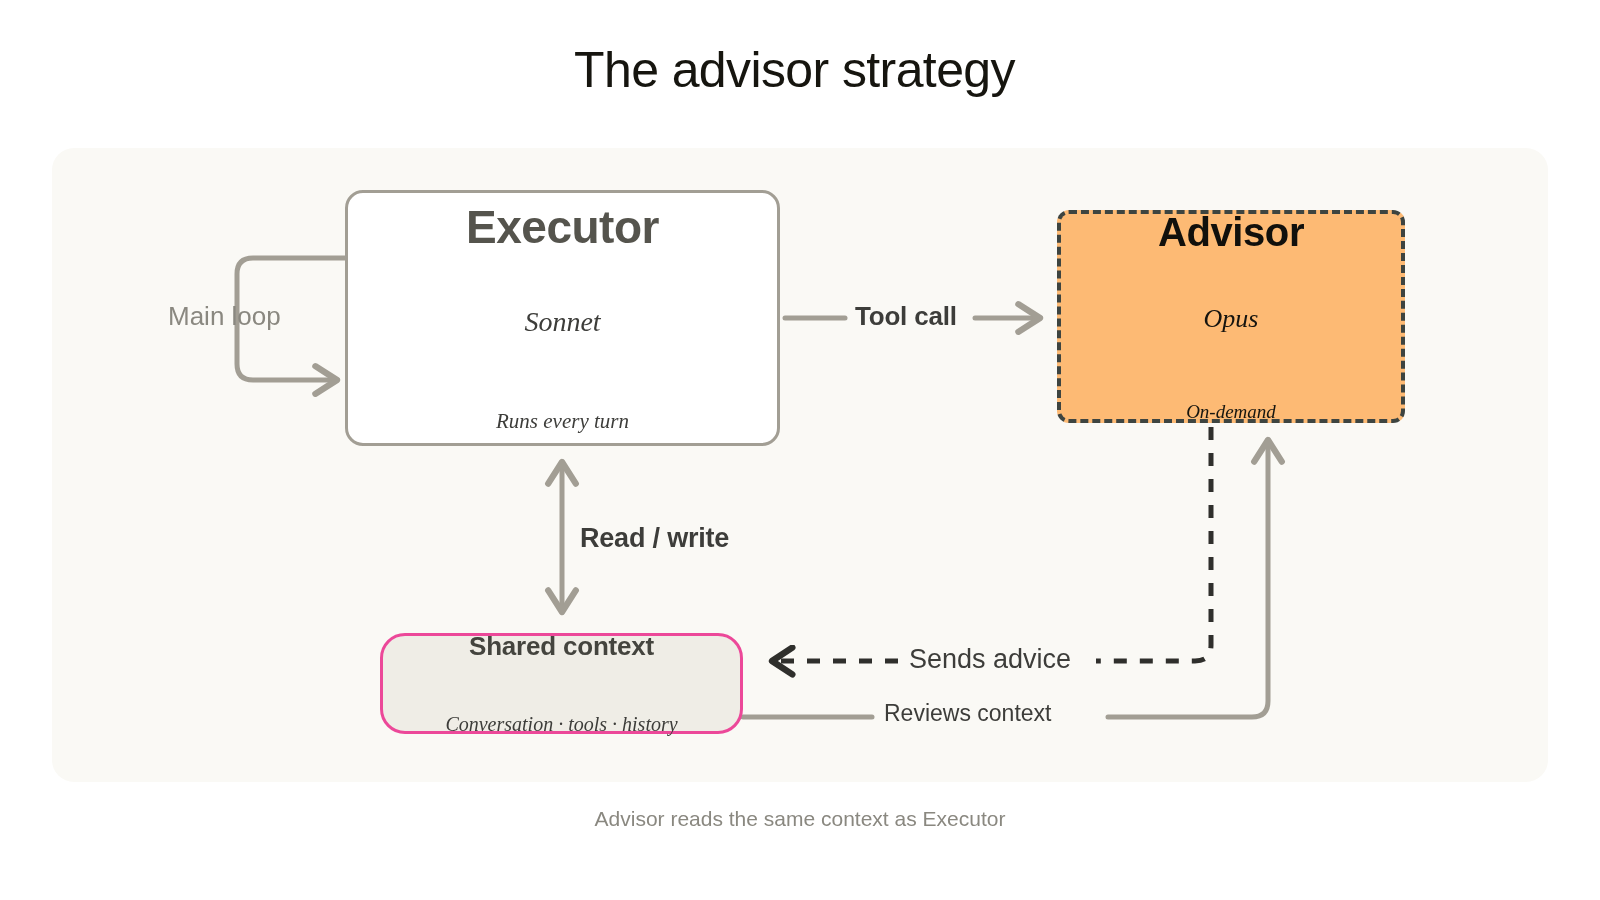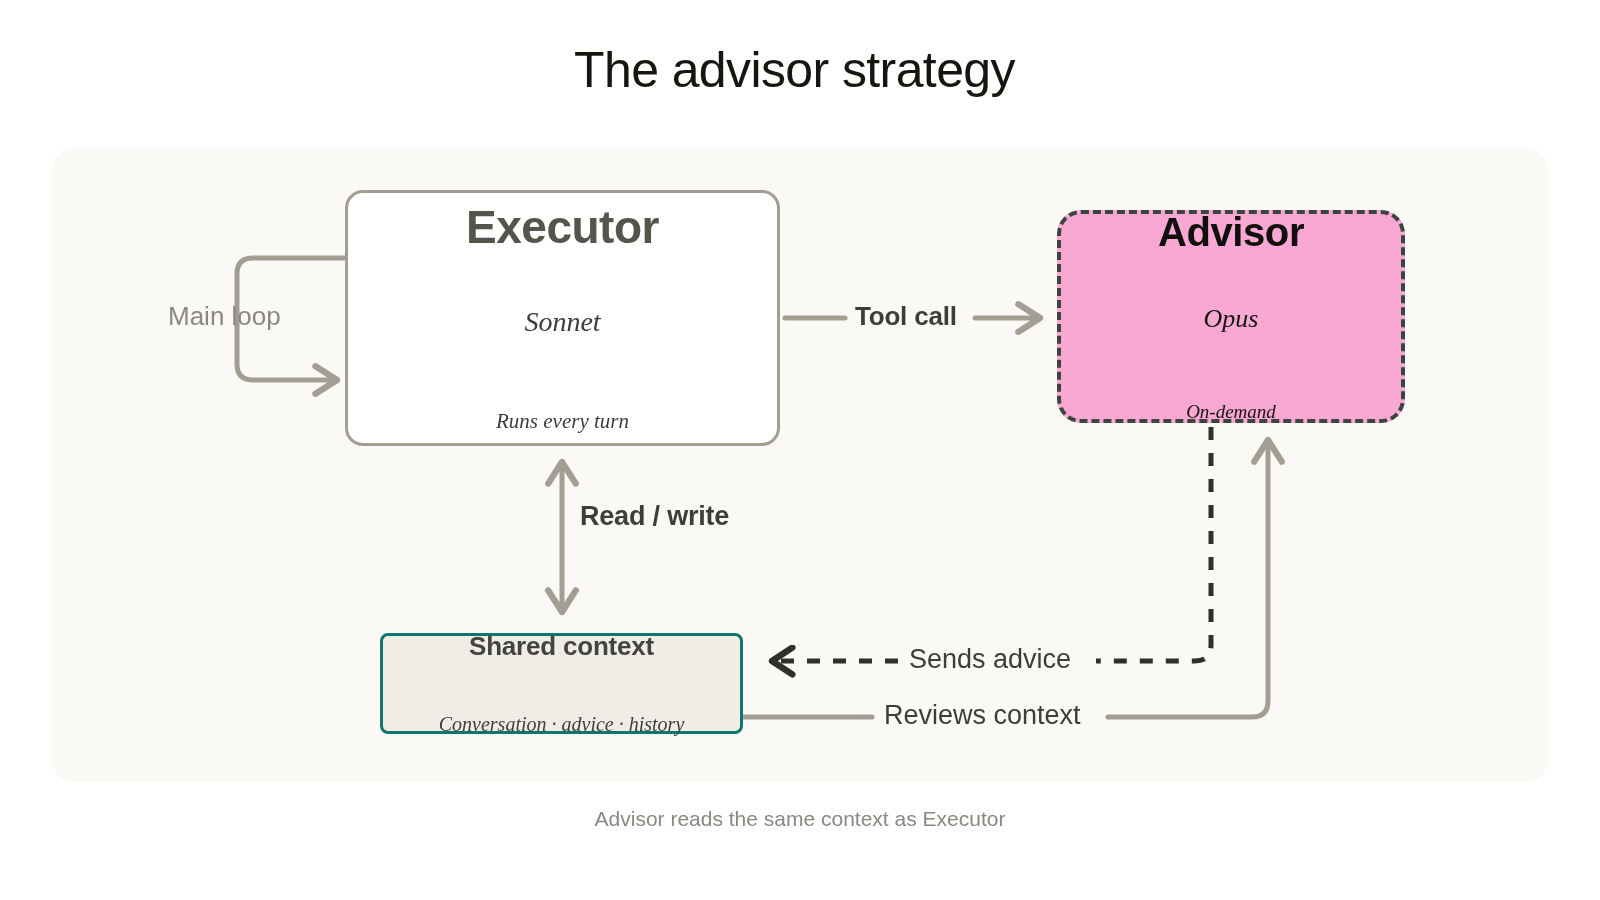--- a/index.html
+++ b/index.html
@@ -101,23 +101,23 @@
     color: #3D3D3A;
     line-height: 1;
     margin-top: 31px;
   }
 
   .node-advisor {
     left: 1057px;
     top: 210px;
     width: 348px;
     height: 213px;
-    background: #f9a8d4;
+    background: #fdba74;
     border: 4px dashed #3D4440;
-    border-radius: 24px;
+    border-radius: 12px;
   }
   .node-advisor .node-title {
     font-size: 40px;
     font-weight: 700;
     color: #11100C;
     letter-spacing: -0.4px;
     line-height: 1;
     margin-bottom: 10px;
   }
   .node-advisor .node-sub {
@@ -135,22 +135,22 @@
     line-height: 1;
     margin-top: 26px;
   }
 
   .node-context {
     left: 380px;
     top: 633px;
     width: 363px;
     height: 101px;
     background: #EFEDE6;
-    border: 3px solid #0f766e;
-    border-radius: 8px;
+    border: 3px solid #ec4899;
+    border-radius: 25px;
   }
   .node-context .node-title {
     font-size: 26px;
     font-weight: 700;
     color: #44443E;
     letter-spacing: -0.2px;
     line-height: 1;
     margin-bottom: 11px;
   }
   .node-context .node-sub {
@@ -176,36 +176,36 @@
   .lbl-tool-call {
     left: 855px;
     top: 303px;
     font-size: 26px;
     font-weight: 700;
     color: #3D3D3A;
     letter-spacing: -0.2px;
   }
   .lbl-read-write {
     left: 580px;
-    top: 503px;
+    top: 525px;
     font-size: 27px;
     font-weight: 700;
     color: #3D3D3A;
     letter-spacing: -0.2px;
   }
   .lbl-sends-advice {
     left: 909px;
     top: 646px;
     font-size: 27px;
     color: #3D3D3A;
   }
   .lbl-reviews-context {
     left: 884px;
     top: 702px;
-    font-size: 27px;
+    font-size: 23px;
     color: #3D3D3A;
   }
 
   
   .caption {
     position: absolute;
     left: 0;
     top: 806px;
     width: 1600px;
     text-align: center;
@@ -267,21 +267,21 @@
   </div>
 
   <div class="node node-advisor">
     <div class="node-title">Advisor</div>
     <div class="node-sub">Opus</div>
     <div class="node-note">On-demand</div>
   </div>
 
   <div class="node node-context">
     <div class="node-title">Shared context</div>
-    <div class="node-sub">Conversation · advice · history</div>
+    <div class="node-sub">Conversation · tools · history</div>
   </div>
 
   <div class="edge-label lbl-main-loop">Main loop</div>
   <div class="edge-label lbl-tool-call">Tool call</div>
   <div class="edge-label lbl-read-write">Read / write</div>
   <div class="edge-label lbl-sends-advice">Sends advice</div>
   <div class="edge-label lbl-reviews-context">Reviews context</div>
 
   <div class="caption">Advisor reads the same context as Executor</div>
 

